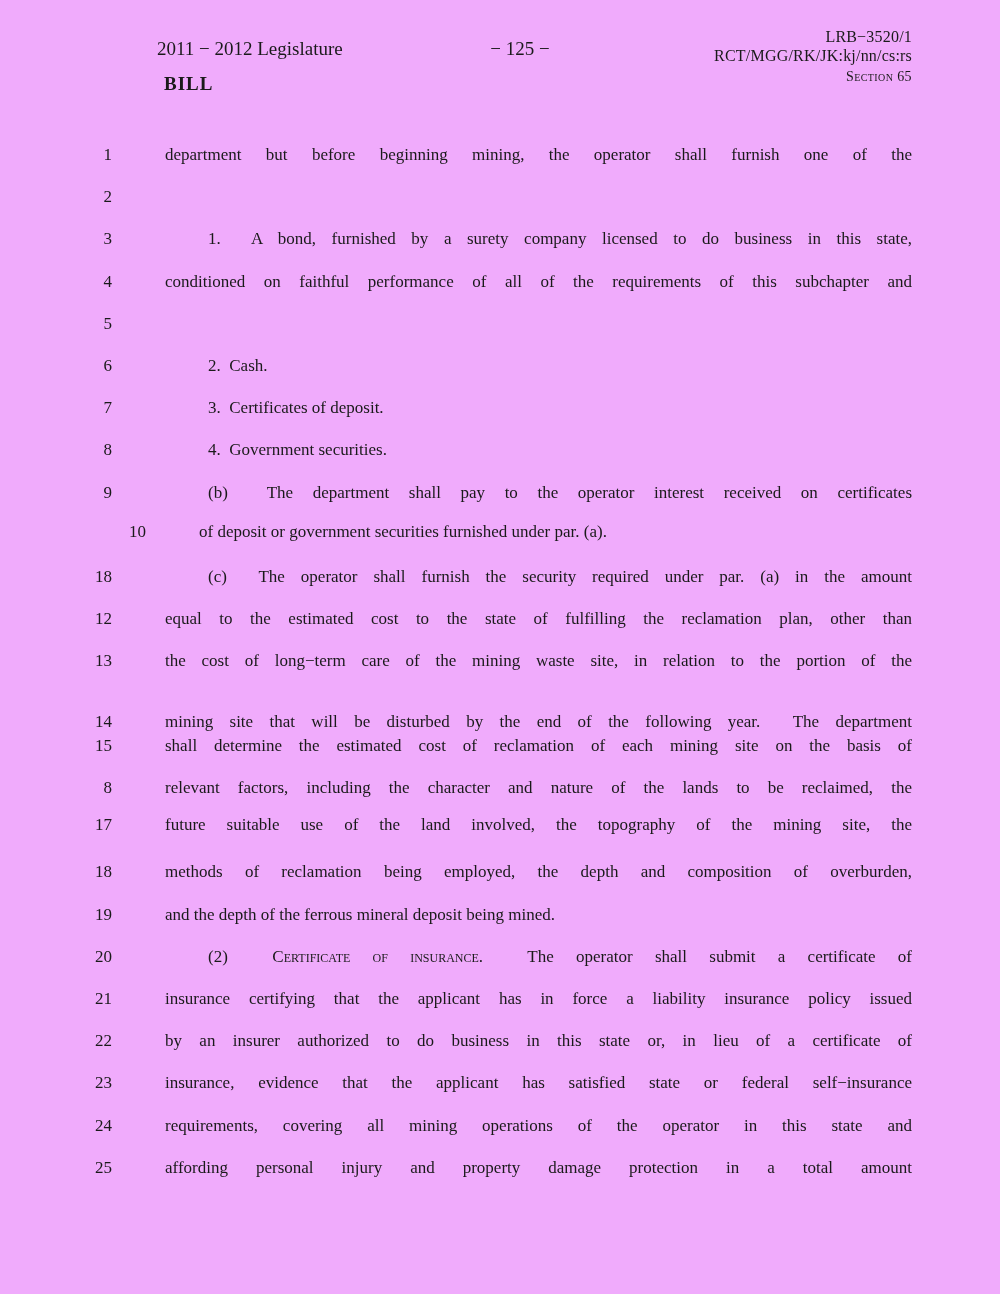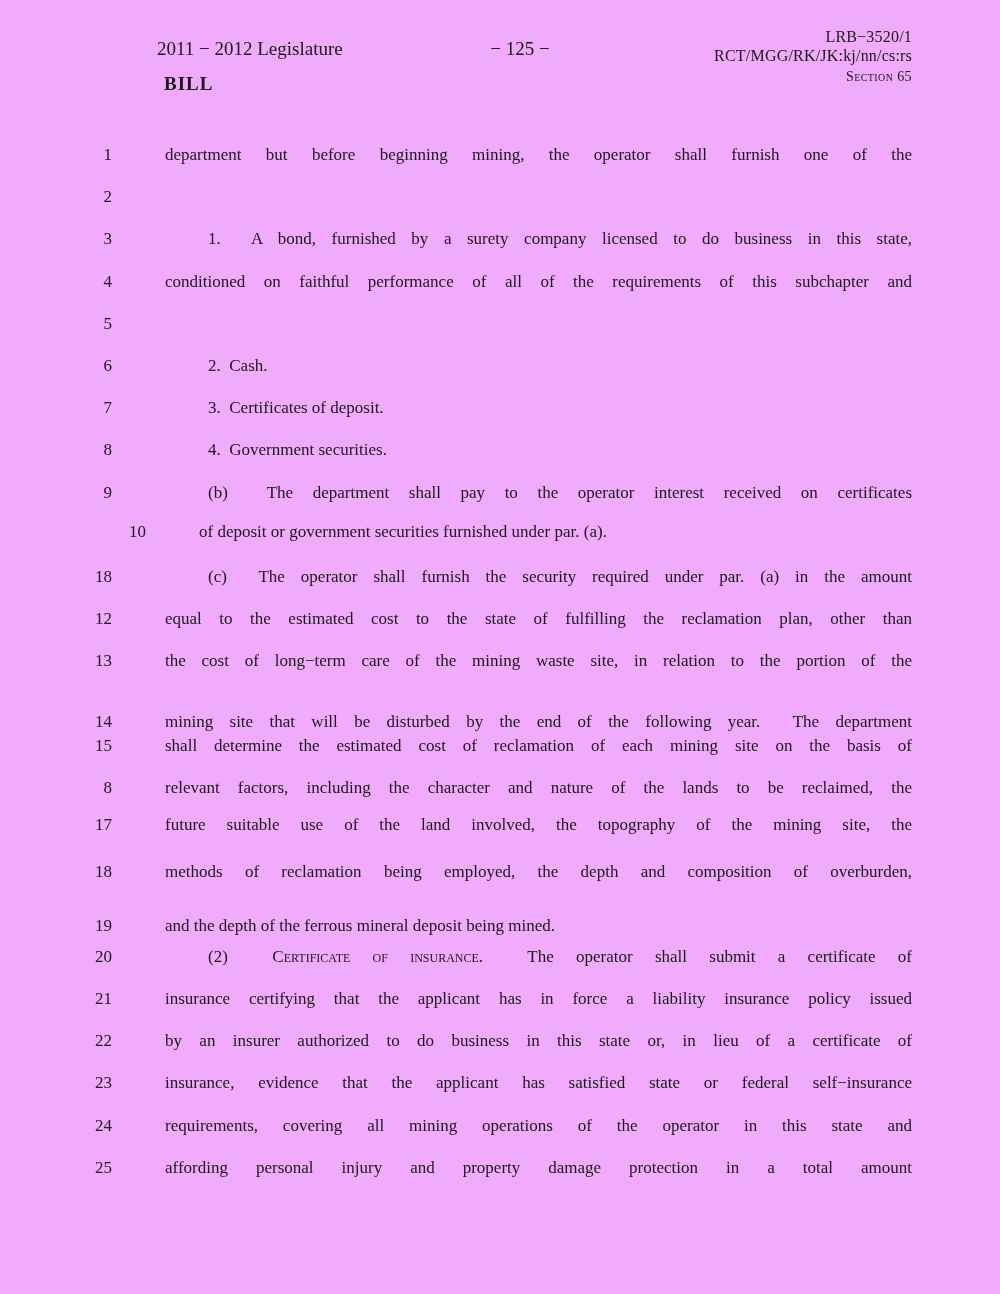--- a/index.html
+++ b/index.html
@@ -106,21 +106,21 @@
         <span class="txt just"><span>relevant factors, including the character and nature of the lands to be reclaimed, the</span></span>
       </div>
       <div class="line" style="top: 815px;">
         <span class="num">17</span>
         <span class="txt just"><span>future suitable use of the land involved, the topography of the mining site, the</span></span>
       </div>
       <div class="line" style="top: 862.4px;">
         <span class="num">18</span>
         <span class="txt just"><span>methods of reclamation being employed, the depth and composition of overburden,</span></span>
       </div>
-      <div class="line" style="top: 904.6px; margin-top: 11px;">
+      <div class="line" style="top: 904.6px;">
         <span class="num">19</span>
         <span class="txt"><span>and the depth of the ferrous mineral deposit being mined.</span></span>
       </div>
       <div class="line" style="top: 946.8px;">
         <span class="num">20</span>
         <span class="txt just ind"><span>(2)&nbsp; </span><span class="sc">Certificate of insurance.</span><span>&nbsp; The operator shall submit a certificate of</span></span>
       </div>
       <div class="line" style="top: 989px;">
         <span class="num">21</span>
         <span class="txt just"><span>insurance certifying that the applicant has in force a liability insurance policy issued</span></span>

